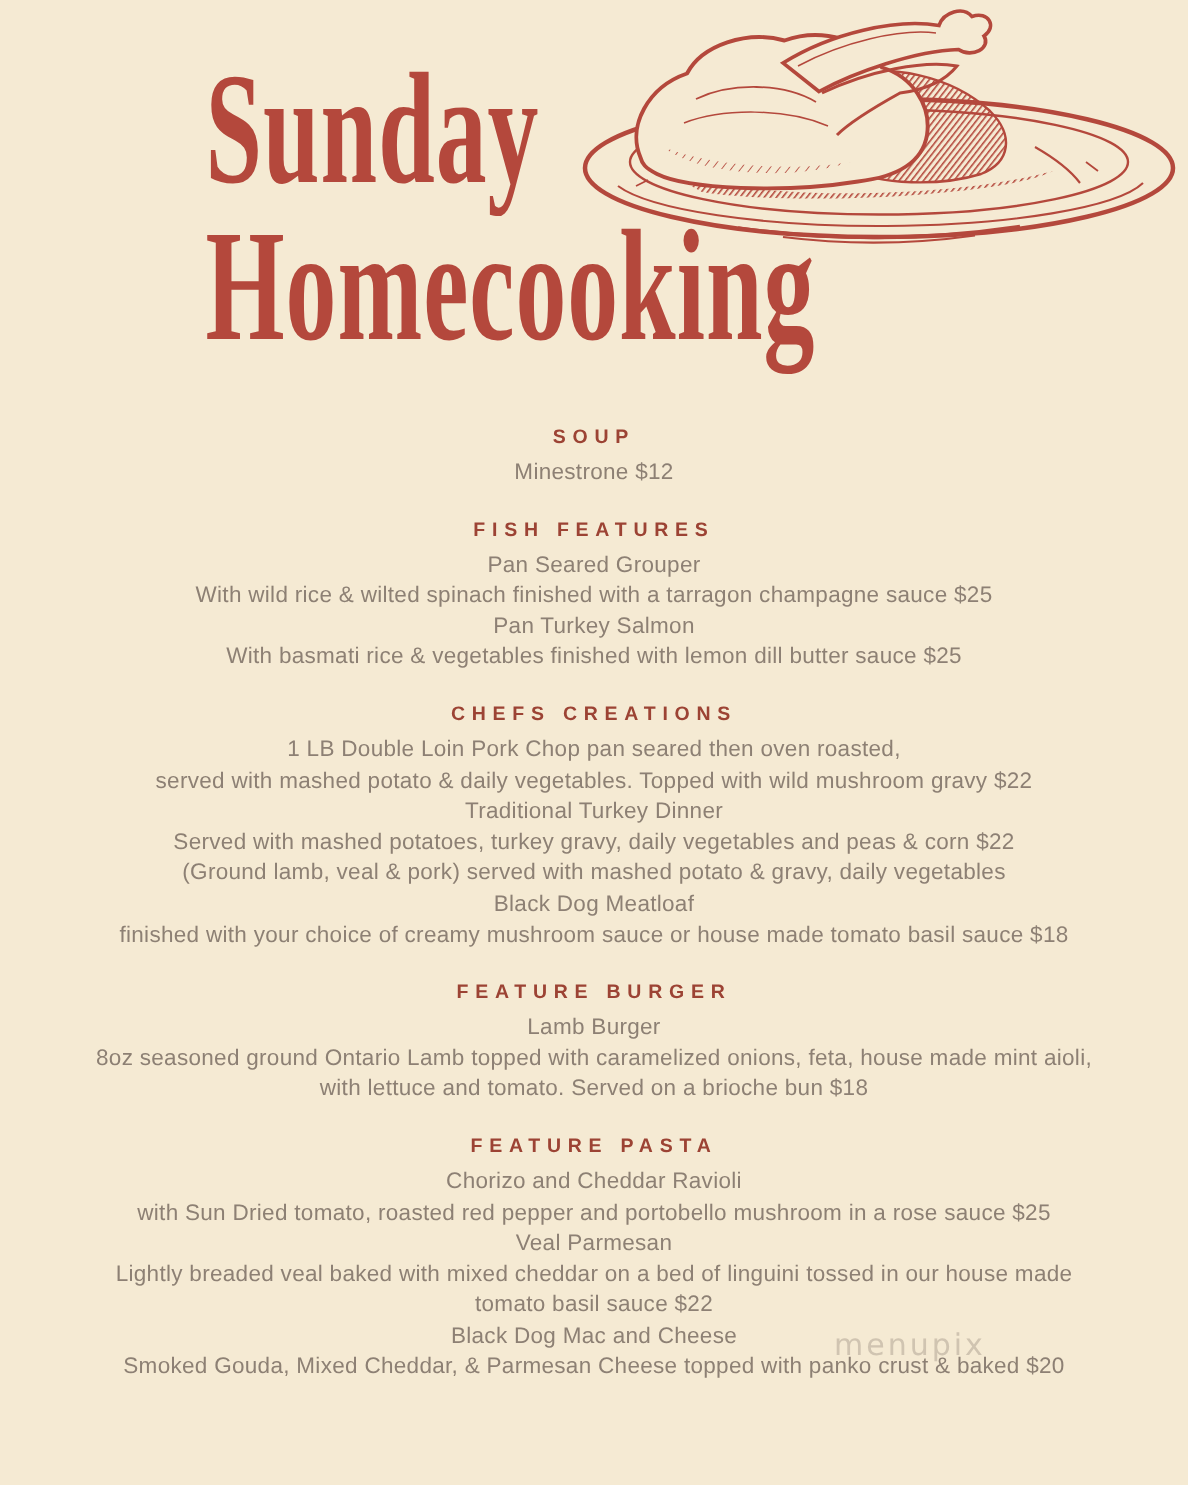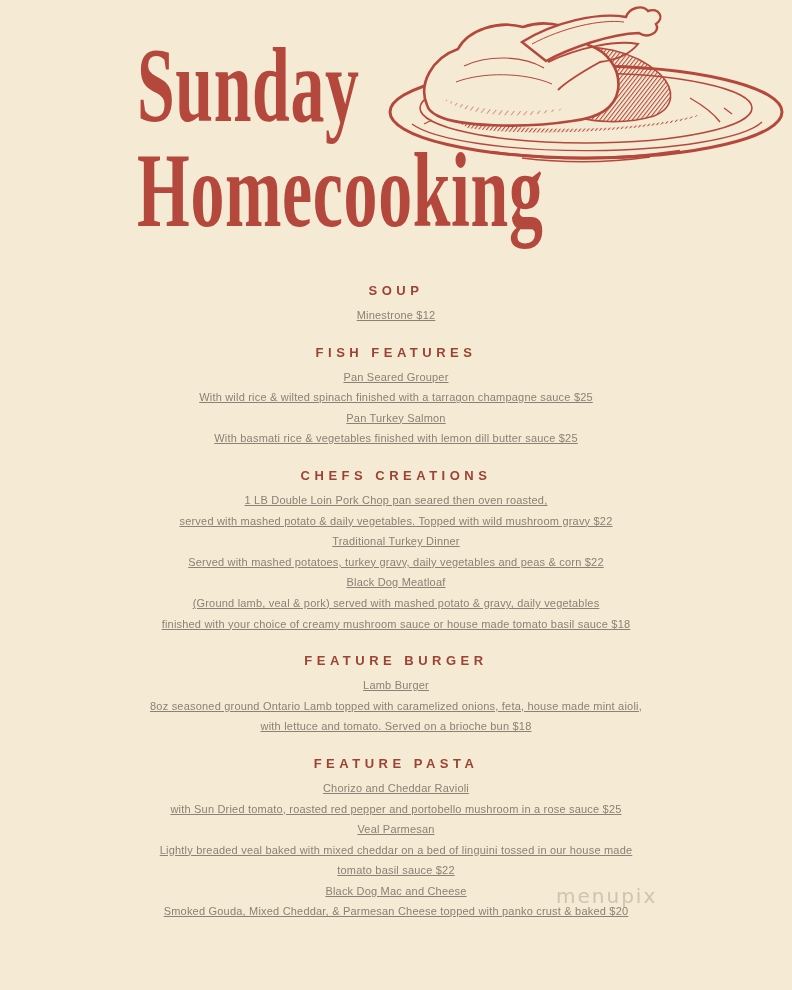--- a/index.html
+++ b/index.html
@@ -54,25 +54,24 @@
   .section-heading{
     margin:0 0 7px 0;
     font-size:13px;
     line-height:14px;
     font-weight:bold;
     letter-spacing:4.5px;
     color:var(--heading-red);
   }
   .menu-line{
     margin:0;
-    font-size:11px;
+    font-size:15px;
     line-height:20.6px;
     letter-spacing:0.2px;
     color:var(--body-text);
-    text-decoration:underline;
   }
   
   .watermark{
     position:absolute;left:556px;top:884px;
     font-size:20px;
     letter-spacing:2px;
     color:var(--wm);
     z-index:1;
     font-family:"DejaVu Sans", sans-serif;
   }
@@ -144,22 +143,22 @@
         </div>
   </section>
 
   <section class="section">
     <h3 class="section-heading">CHEFS CREATIONS</h3>
     <div>
           <p class="menu-line">1 LB Double Loin Pork Chop pan seared then oven roasted,</p>
           <p class="menu-line">served with mashed potato &amp; daily vegetables. Topped with wild mushroom gravy $22</p>
           <p class="menu-line">Traditional Turkey Dinner</p>
           <p class="menu-line">Served with mashed potatoes, turkey gravy, daily vegetables and peas &amp; corn $22</p>
+          <p class="menu-line">(Ground lamb, veal &amp; pork) served with mashed potato &amp; gravy, daily vegetables</p>
           <p class="menu-line">Black Dog Meatloaf</p>
-          <p class="menu-line">(Ground lamb, veal &amp; pork) served with mashed potato &amp; gravy, daily vegetables</p>
           <p class="menu-line">finished with your choice of creamy mushroom sauce or house made tomato basil sauce $18</p>
         </div>
   </section>
 
   <section class="section">
     <h3 class="section-heading">FEATURE BURGER</h3>
     <div>
           <p class="menu-line">Lamb Burger</p>
           <p class="menu-line">8oz seasoned ground Ontario Lamb topped with caramelized onions, feta, house made mint aioli,</p>
           <p class="menu-line">with lettuce and tomato. Served on a brioche bun $18</p>

